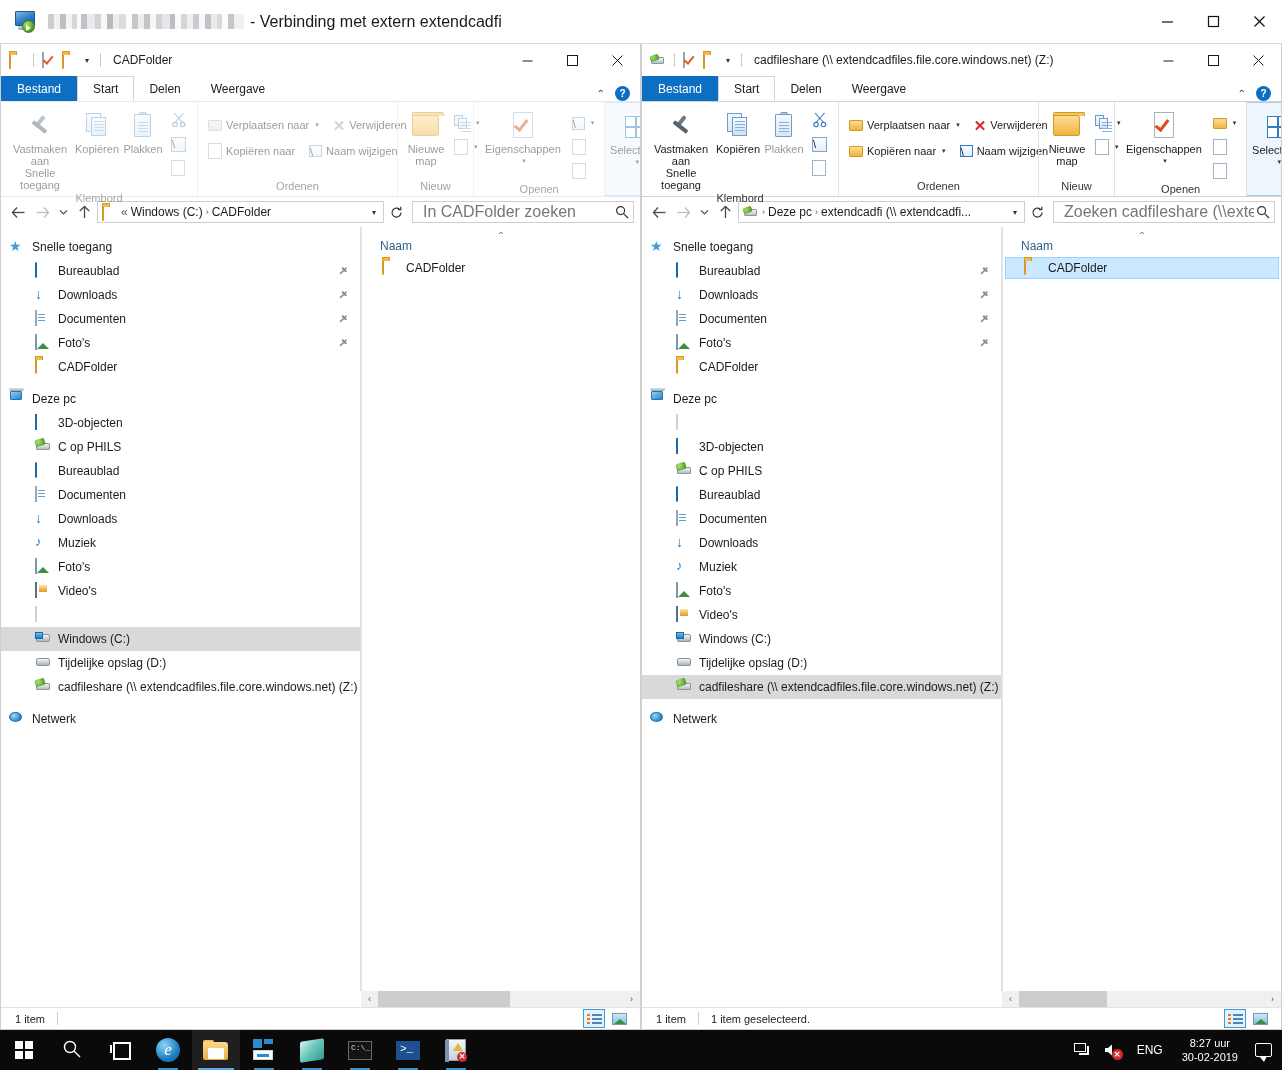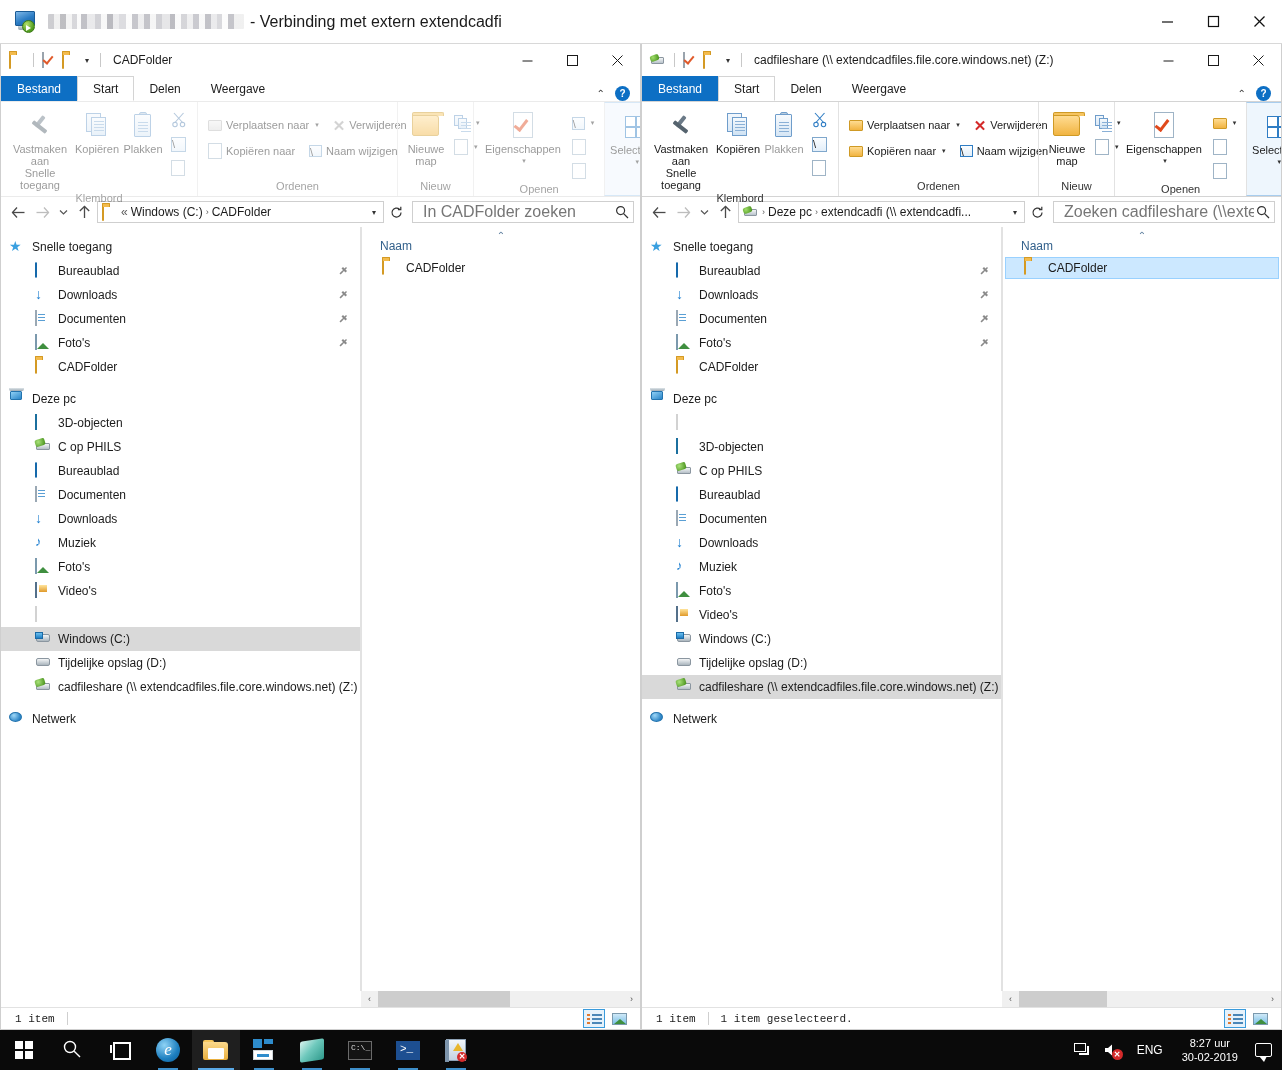--- a/index.html
+++ b/index.html
@@ -305,21 +305,21 @@
   .hscroll {
     flex:1; height:16px; background:#f0f0f0; display:flex; align-items:center; position:relative;
   }
   .hs-arrow { width:17px; height:16px; display:flex; align-items:center; justify-content:center; font-size:9px; color:#505050; }
   .hs-track { flex:1; height:16px; position:relative; }
   .hs-thumb { position:absolute; left:0; top:0; height:16px; width:132px; background:#cdcdcd; }
   .statusbar {
     height:22px; border-top:1px solid #e2e2e2; display:flex; align-items:center;
     font-size:11px; color:#1b1b1b; padding-left:14px; gap:0px; flex:0 0 auto; background:#fff;
   }
-  .status-seg { padding-right:12px;font-family:Liberation Mono, monospace; }
+  .status-seg { padding-right:12px; }
   .status-div { width:1px; height:13px; background:#cfcfcf; margin-right:12px; }
   .viewbtns { margin-left:auto; display:flex; gap:3px; padding-right:10px; }
   .viewbtn { width:22px; height:19px; display:flex; align-items:center; justify-content:center; }
   .viewbtn.active { border:1px solid #3a9bdc; background:#e6f2fb; }
   .vb-details { width:15px; height:12px; position:relative; }
   .vb-details:before {
     content:""; position:absolute; left:0; top:1px; width:3px; height:2px; background:#e07a32;
     box-shadow:0 4px 0 #e07a32, 0 8px 0 #e07a32;
   }
   .vb-details:after {

